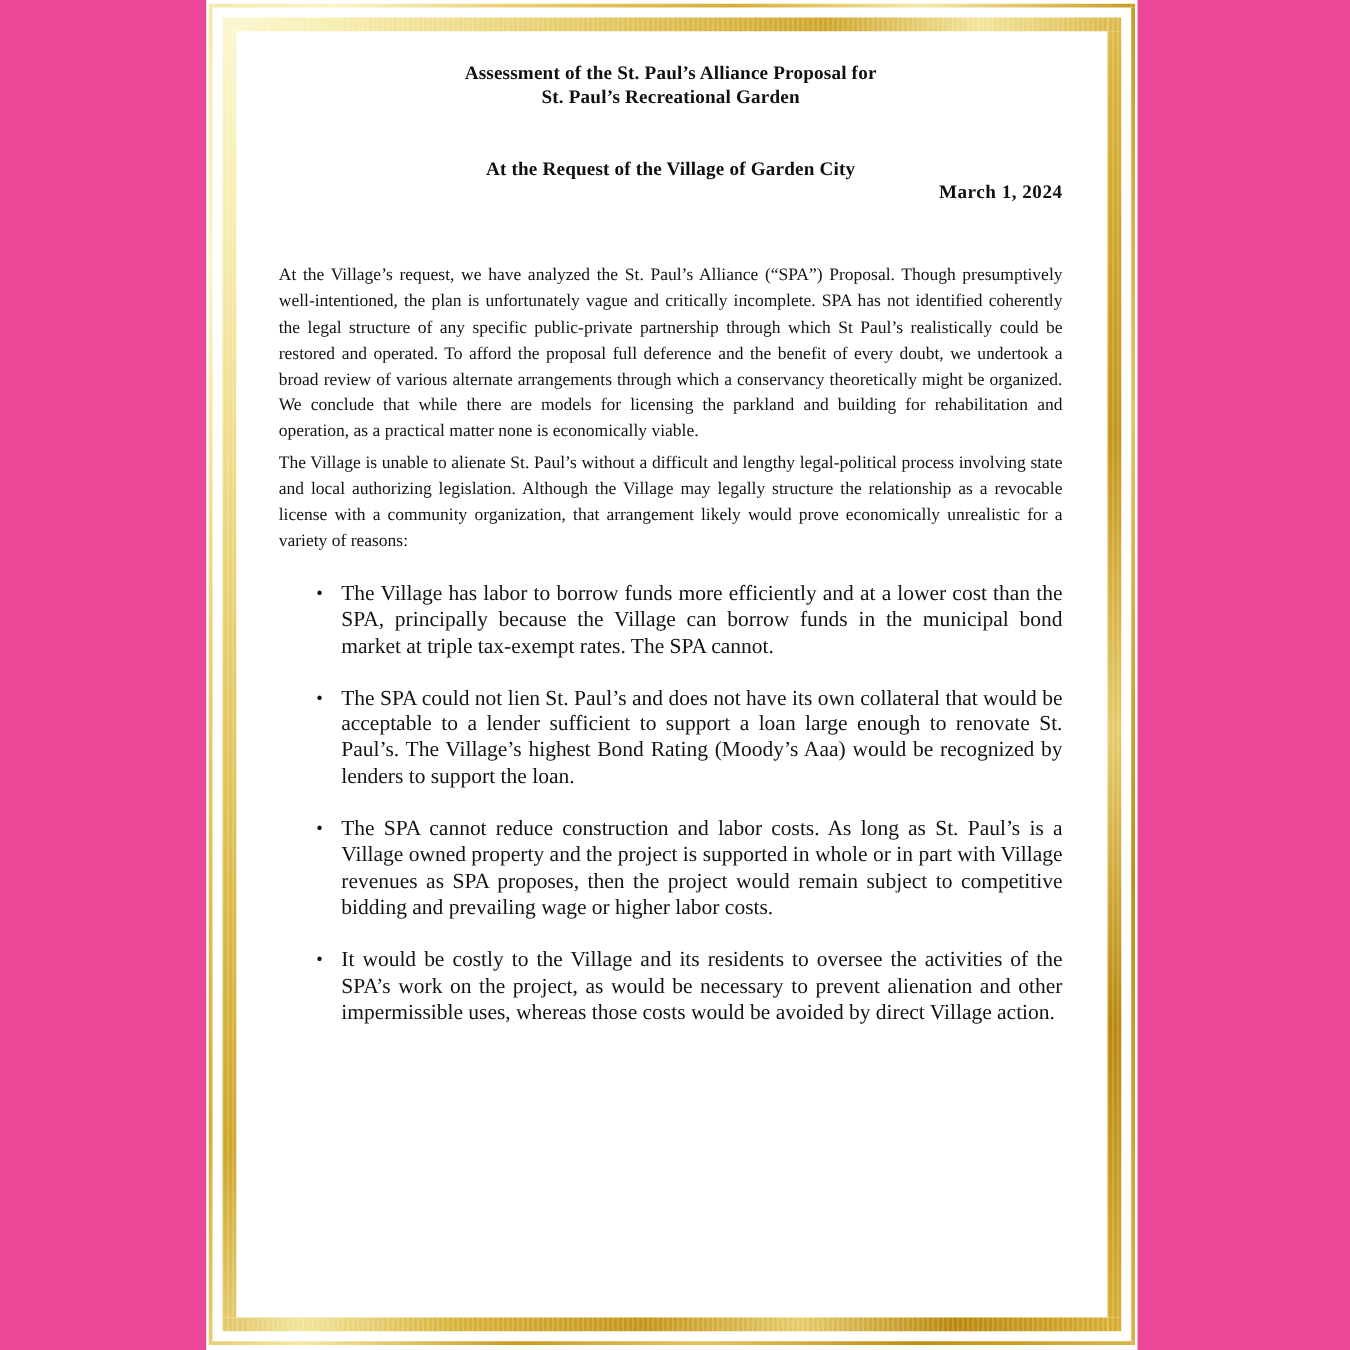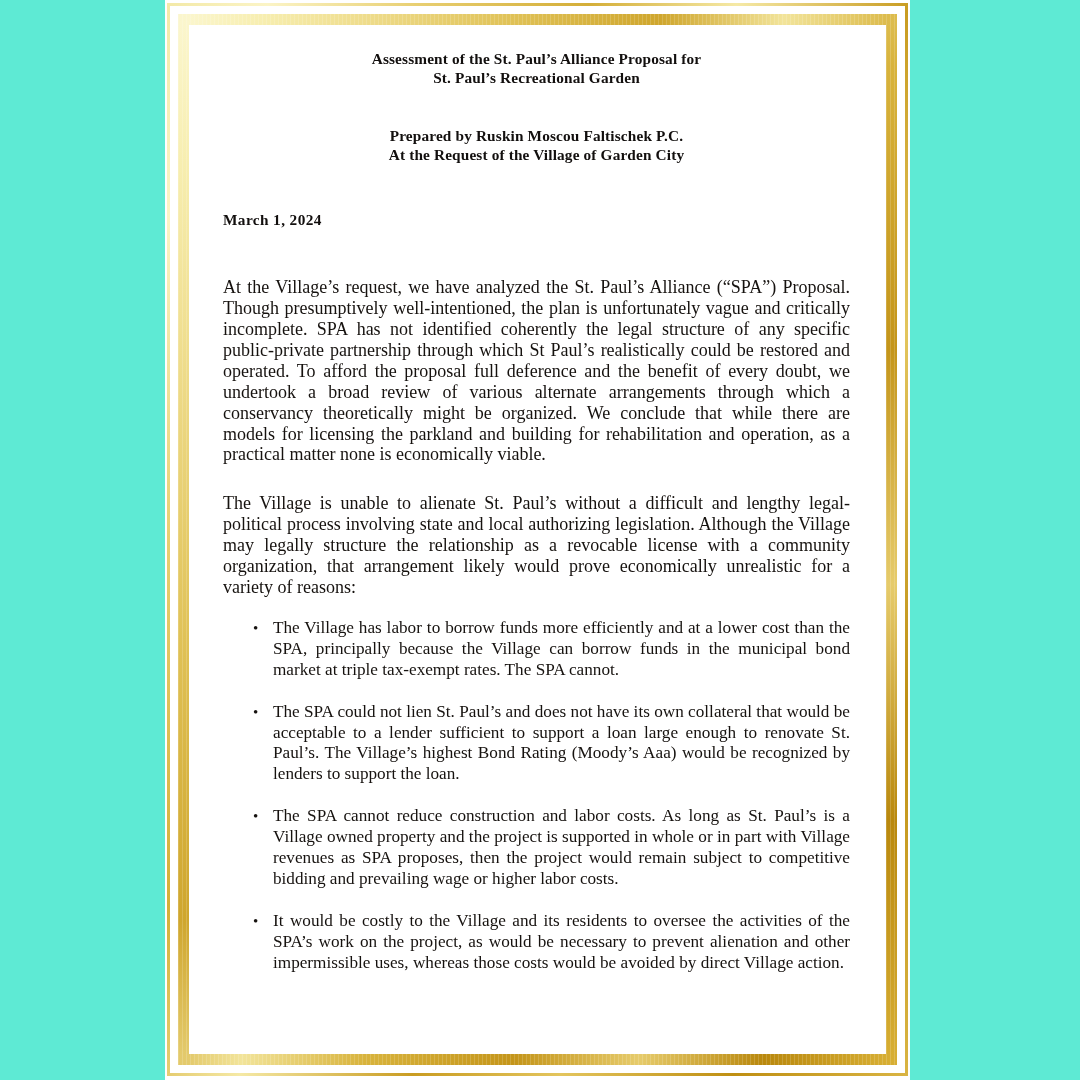--- a/index.html
+++ b/index.html
@@ -13,21 +13,21 @@
     font-family: "Liberation Serif", "DejaVu Serif", serif;
     overflow: hidden;
   }
 
   
   #page-canvas {
     position: absolute;
     left: 0; top: 0;
     width: 1080px;
     height: 1080px;
-    background: #5eead4;
+    background: #ec4899;
     text-decoration: underline;
   }
 
   
   #sheet {
     position: absolute;
     left: 165px;
     top: 0px;
     width: 745px;
     height: 1080px;
@@ -124,39 +124,38 @@
     font-weight: bold;
     font-size: 15.3px;
     line-height: 19.3px;
     letter-spacing: 0.15px;
     color: #120f0e;
   }
   #title-block { margin-top: 4px; }
   #prepared-block { margin-top: 38px; }
 
   #date-line {
-    text-align: left;
+    text-align: right;
     font-weight: bold;
     font-size: 15.3px;
     letter-spacing: 0.4px;
-    margin-top: 47px;
     color: #120f0e;
   }
 
   
   .body-para {
     text-align: justify;
     text-justify: inter-word;
-    font-size: 18px;
+    font-size: 14px;
     line-height: 20.9px;
     color: #16120f;
     margin: 0;
   }
   #para-1 { margin-top: 48px; }
-  #para-2 { margin-top: 28px; }
+  #para-2 { margin-top: 4px; }
 
   
   #bullet-list {
     margin: 0;
     padding: 0;
     list-style: none;
     margin-top: 20px;
   }
   #bullet-list li {
     position: relative;
@@ -193,21 +192,20 @@
     <div id="frame-texture"></div>
 
     <div id="content">
 
       <div id="title-block" class="heading-block">
         <div>Assessment of the St. Paul’s Alliance Proposal for</div>
         <div>St. Paul’s Recreational Garden</div>
       </div>
 
       <div id="prepared-block" class="heading-block">
-        <div>Prepared by Ruskin Moscou Faltischek P.C.</div>
         <div>At the Request of the Village of Garden City</div>
       </div>
 
       <div id="date-line">March 1, 2024</div>
 
       <p id="para-1" class="body-para">At the Village’s request, we have analyzed the St. Paul’s Alliance (“SPA”) Proposal. Though presumptively well-intentioned, the plan is unfortunately vague and critically incomplete. SPA has not identified coherently the legal structure of any specific public-private partnership through which St Paul’s realistically could be restored and operated. To afford the proposal full deference and the benefit of every doubt, we undertook a broad review of various alternate arrangements through which a conservancy theoretically might be organized. We conclude that while there are models for licensing the parkland and building for rehabilitation and operation, as a practical matter none is economically viable.</p>
 
       <p id="para-2" class="body-para">The Village is unable to alienate St. Paul’s without a difficult and lengthy legal-political process involving state and local authorizing legislation. Although the Village may legally structure the relationship as a revocable license with a community organization, that arrangement likely would prove economically unrealistic for a variety of reasons:</p>
 
       <ul id="bullet-list">

